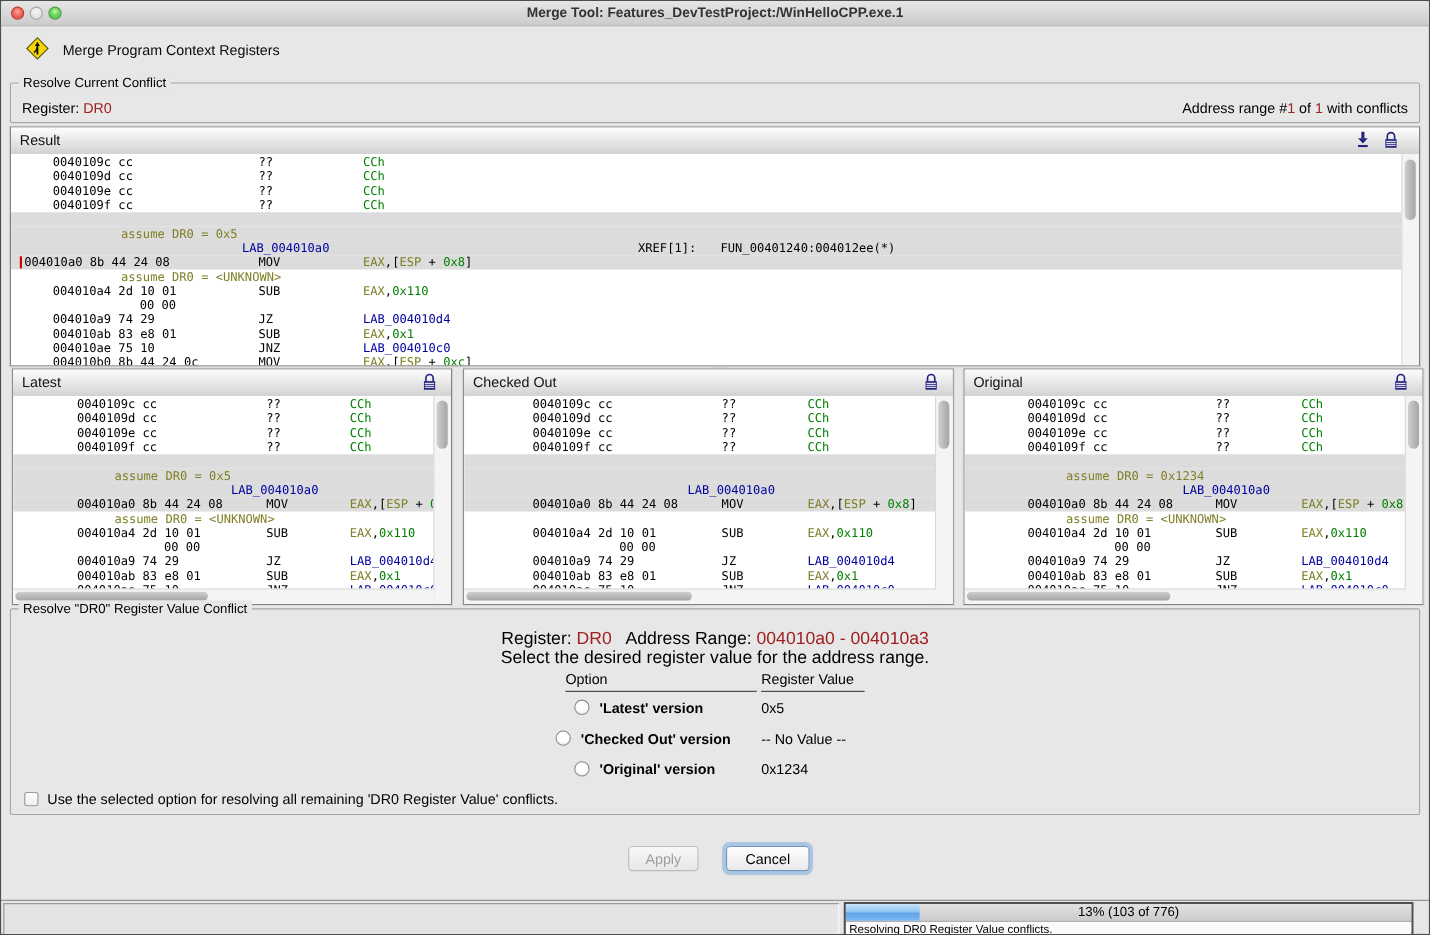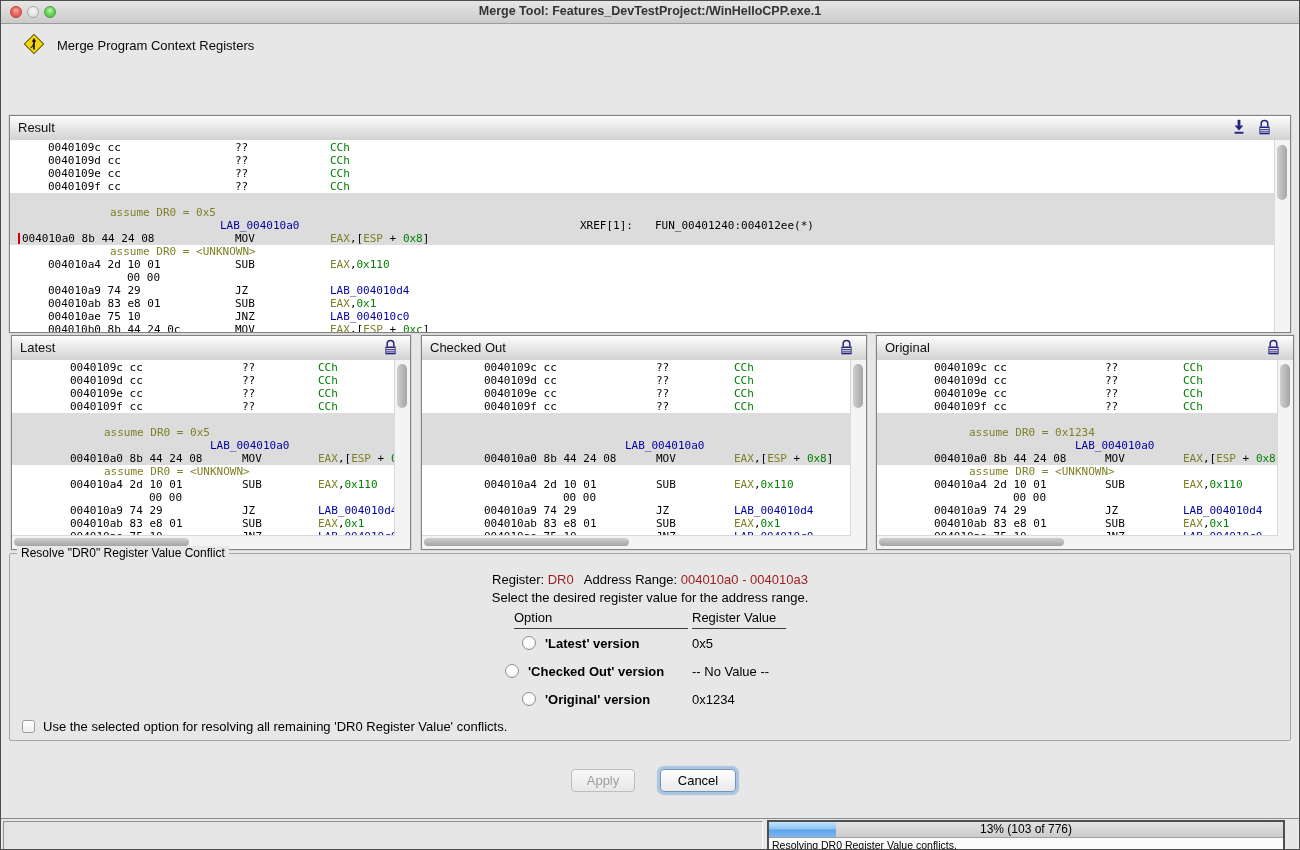--- a/index.html
+++ b/index.html
@@ -40,21 +40,21 @@
   .lcur{position:absolute;top:1px;width:2px;height:11px;background:#d40000;}
   .c-p{color:#000;} .c-s{color:#007f00;} .c-r{color:#7f7f26;} .c-l{color:#0000a0;} .c-u{color:#7f7f26;}
   
   .vscroll{position:absolute;right:0;top:0;bottom:0;width:15px;background:#f4f4f4;border-left:1px solid #d9d9d9;}
   .vthumb{position:absolute;left:2px;width:10px;border-radius:5px;background:linear-gradient(90deg,#cfcfcf,#a5a5a5);}
   .hscroll{position:absolute;left:0;right:15px;bottom:0;height:13px;background:#f4f4f4;border-top:1px solid #d9d9d9;}
   .hthumb{position:absolute;top:2px;height:8px;border-radius:4px;background:linear-gradient(#cfcfcf,#a5a5a5);}
   .grip{position:absolute;width:16px;height:5px;background:
     repeating-linear-gradient(90deg,#9a9a9a 0 2px,transparent 2px 4px);}
   
-  .center-line{position:absolute;left:0;right:0;text-align:center;white-space:pre;font-size:13px;}
+  .center-line{position:absolute;left:0;right:0;text-align:center;white-space:pre;font-size:16px;}
   .thead{position:absolute;font-size:13px;border-bottom:1px solid #3c3c3c;padding-bottom:3px;}
   .opt-row{position:absolute;height:16px;display:flex;align-items:center;font-weight:bold;}
   .radio{display:inline-block;width:14px;height:14px;border-radius:50%;box-sizing:border-box;
     border:1px solid #8f8f8f;background:radial-gradient(circle at 50% 35%,#ffffff 45%,#e4e4e4);}
   .opt-label{margin-left:9px;font-size:13px;white-space:pre;}
   .opt-value{position:absolute;font-size:13px;white-space:pre;}
   .checkbox{display:inline-block;width:13px;height:13px;border-radius:2.5px;box-sizing:border-box;
     border:1px solid #9b9b9b;background:linear-gradient(#ffffff,#efefef);vertical-align:-2px;}
   .cb-row{position:absolute;left:12px;display:flex;align-items:center;gap:8px;font-size:13px;}
   
@@ -94,20 +94,25 @@
       <svg width="22" height="22" viewBox="0 0 22 22">
         <rect x="4.2" y="4.2" width="13.6" height="13.6" transform="rotate(45 11 11)" fill="#f5d608" stroke="#55550f" stroke-width="1"></rect>
         <path d="M11 16.5 V 8" stroke="#111" stroke-width="1.7" fill="none"></path>
         <path d="M7.8 14.8 C 10 13.6 10.6 12 11 10.2" stroke="#111" stroke-width="1.3" fill="none"></path>
         <polygon points="8.7,8.8 13.3,8.8 11,4.9" fill="#111"></polygon>
       </svg>
     </span>
     <span class="phase-title">Merge Program Context Registers</span>
   </div>
 
+  <div class="groupbox" style="left:8px;top:74px;width:1282px;height:37px;">
+    <span class="gtitle">Resolve Current Conflict</span>
+    <div class="reg-row"><span>Register: </span><span class="red">DR0</span></div>
+    <div class="range-row"><span>Address range #</span><span class="red">1</span><span> of </span><span class="red">1</span><span> with conflicts</span></div>
+  </div>
 
   <div class="pane" style="left:8px;top:114px;width:1282px;height:218px;">
     <div class="pane-hdr">
       <span class="pane-title">Result</span>
       <span class="hdr-icon" style="right:42px;">
         <svg width="14" height="16" viewBox="0 0 14 16">
           <rect x="5.6" y="0.8" width="2.8" height="6" fill="#23237e"></rect>
           <polygon points="2.6,6.6 11.4,6.6 7,11.4" fill="#23237e"></polygon>
           <rect x="2.6" y="12.8" width="8.8" height="1.9" fill="#23237e"></rect>
         </svg>

